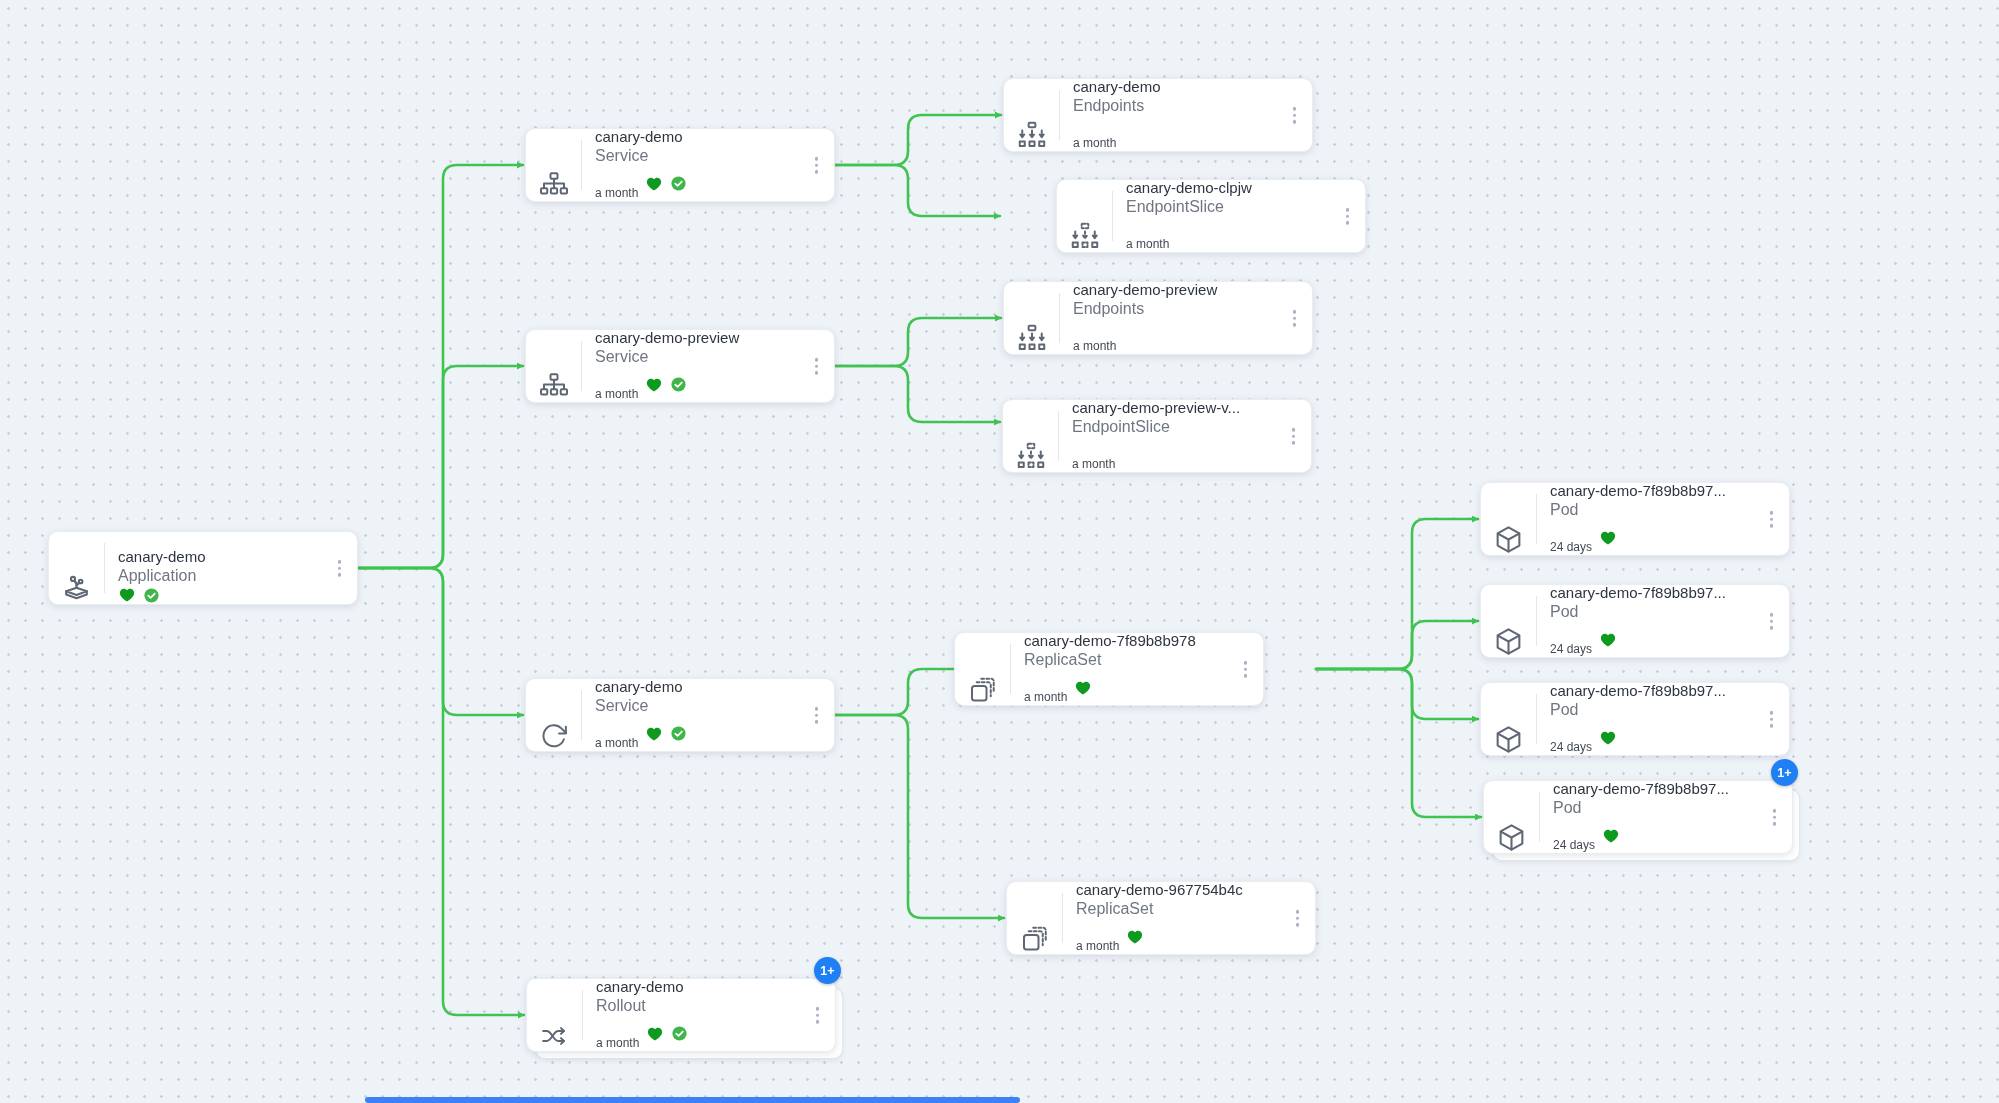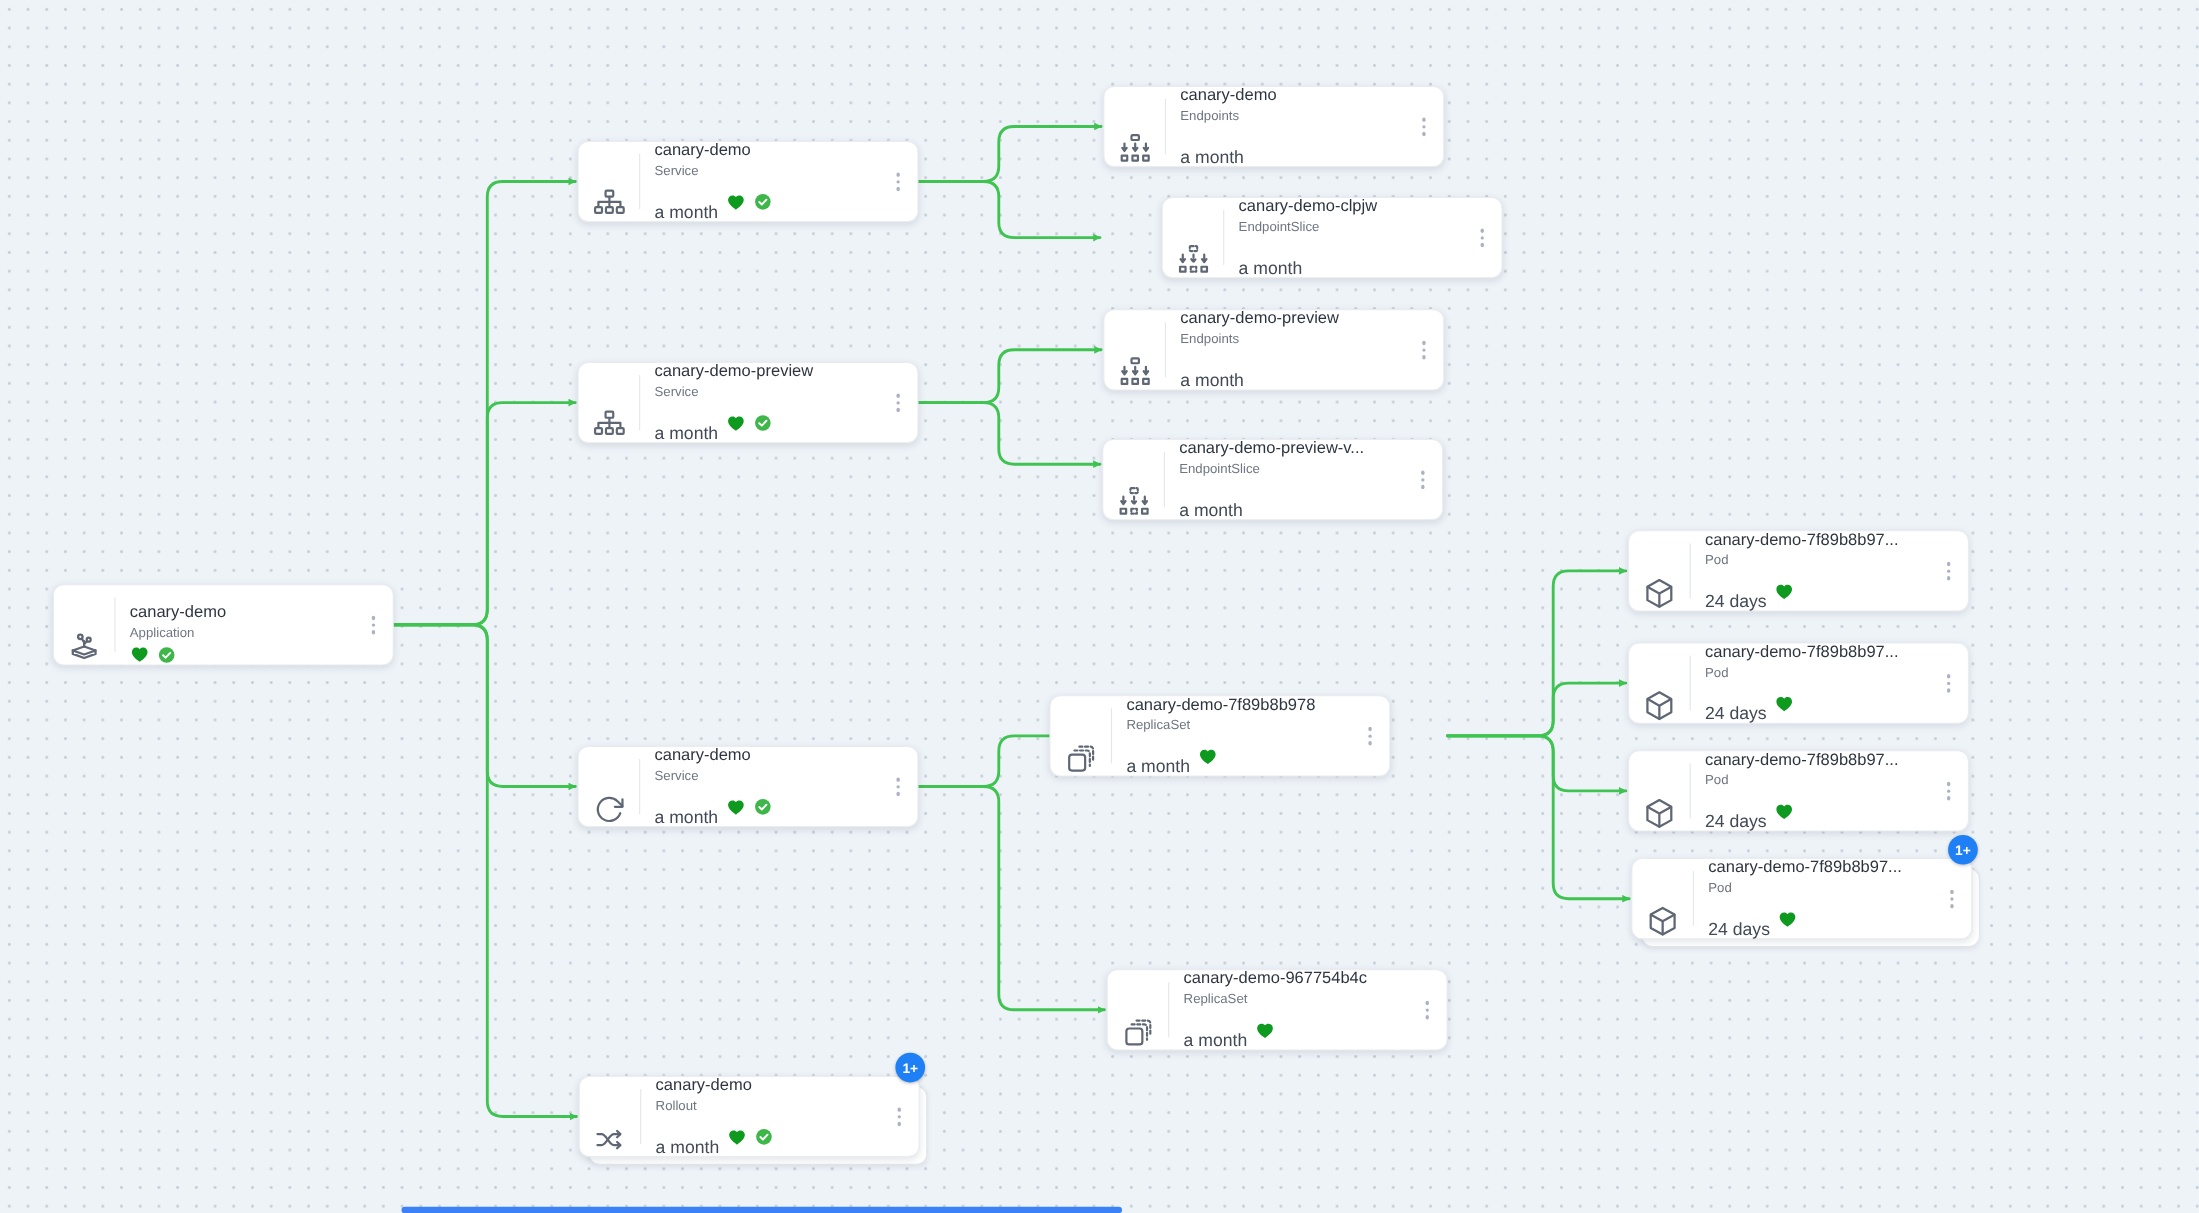--- a/index.html
+++ b/index.html
@@ -24,23 +24,23 @@
     position:relative; z-index:1; width:100%; height:100%; box-sizing:border-box;
     background:#fff; border:1px solid #e9ecf0; border-radius:10px;
     box-shadow:0 2px 7px rgba(40,55,70,.13);
     display:flex; align-items:flex-end; cursor:pointer;
   }
   .icon-cell{width:55px; flex:0 0 55px; display:flex; align-items:center; justify-content:center; color:#5f6774;}
   .vdivider{width:1px; align-self:stretch; margin:11px 0; background:#e3e7ea; flex:0 0 1px;}
   .text-cell{flex:1 1 auto; min-width:0; padding:0 34px 0 13px;}
   .title{font-size:15px; font-weight:500; color:#2e3540; line-height:19px;
          white-space:nowrap; overflow:hidden; text-overflow:ellipsis;}
-  .kind{font-size:12px; color:#6f7682; line-height:15px; margin-top:2px;}
+  .kind{font-size:16px; color:#6f7682; line-height:15px; margin-top:2px;}
   .meta{display:flex; align-items:center; gap:7px; margin-top:3px; min-height:17px;}
-  .age{font-size:16px; color:#424a55; line-height:15px;margin-top:20px;}
+  .age{font-size:12px; color:#424a55; line-height:15px;margin-top:20px;}
   .sicon{display:flex; align-items:center;}
   .menu{position:absolute; right:12px; top:50%; transform:translateY(-50%);
         display:flex; flex-direction:column; gap:3px; padding:4px; cursor:pointer;}
   .menu i{width:3.5px; height:3.5px; border-radius:50%; background:#abb2c4; display:block;}
   .badge{
     position:absolute; top:-21px; right:-5px; z-index:2;
     min-width:27px; height:27px; padding:0 4px; box-sizing:border-box;
     border-radius:14px; color:#fff; font-size:12.5px; font-weight:700;
     display:flex; align-items:center; justify-content:center;
     box-shadow:0 1px 3px rgba(0,0,0,.25); cursor:pointer;

